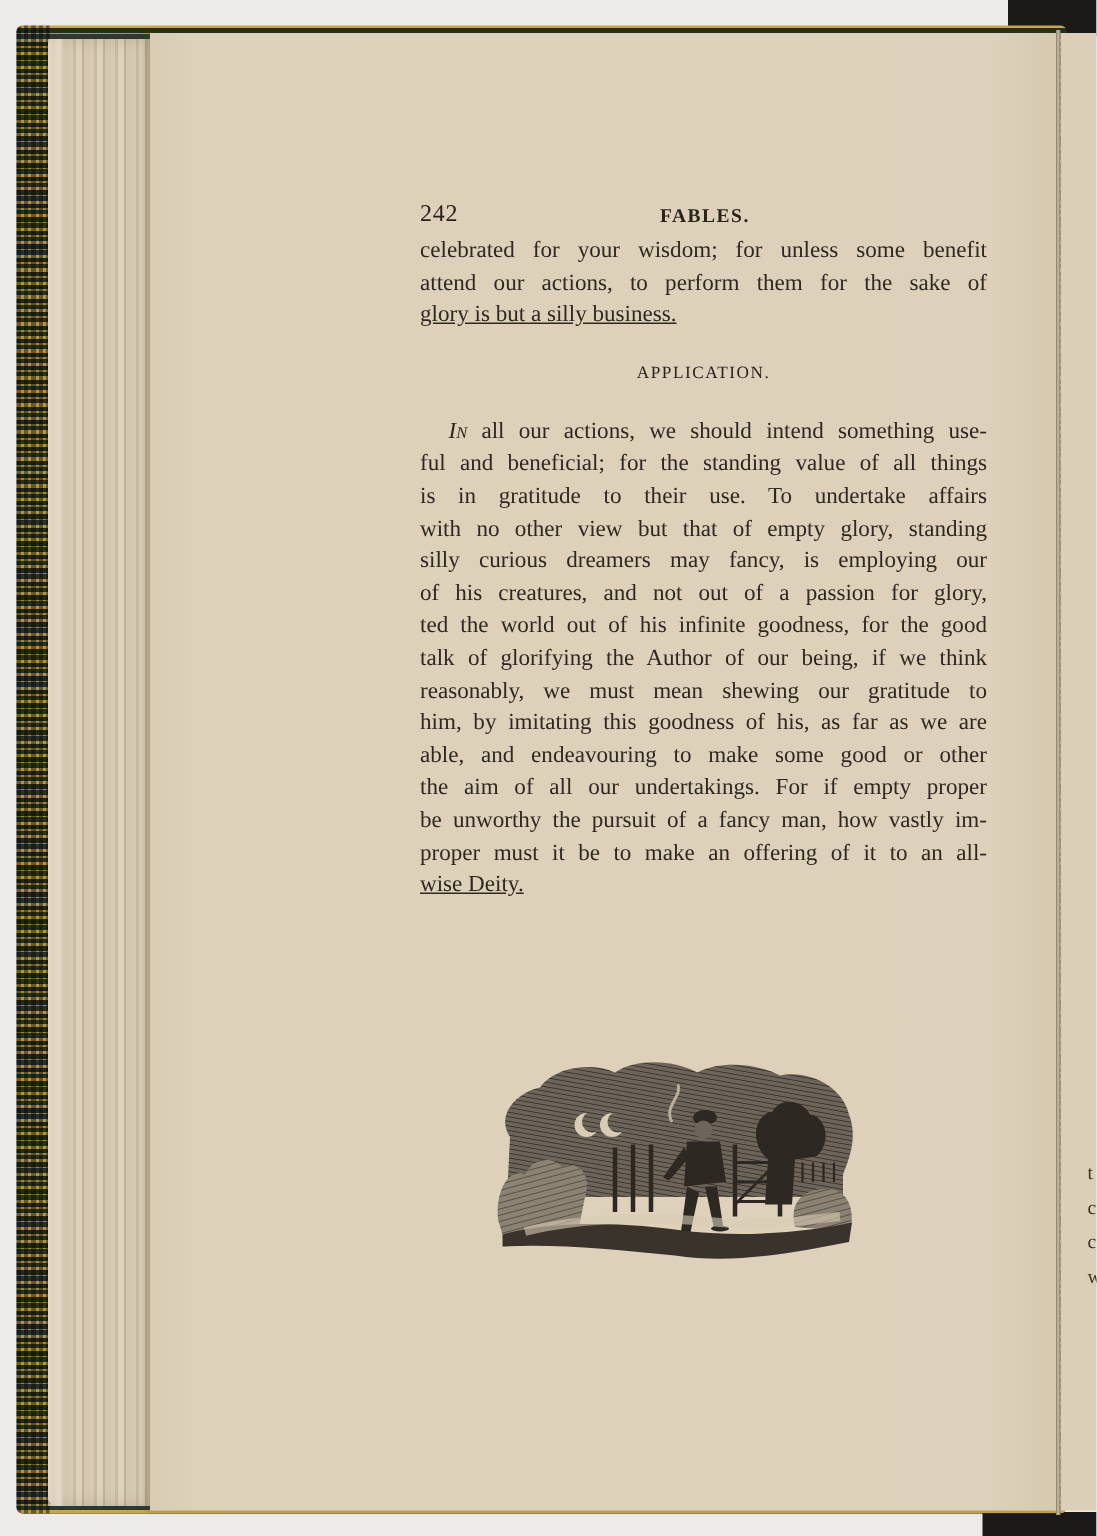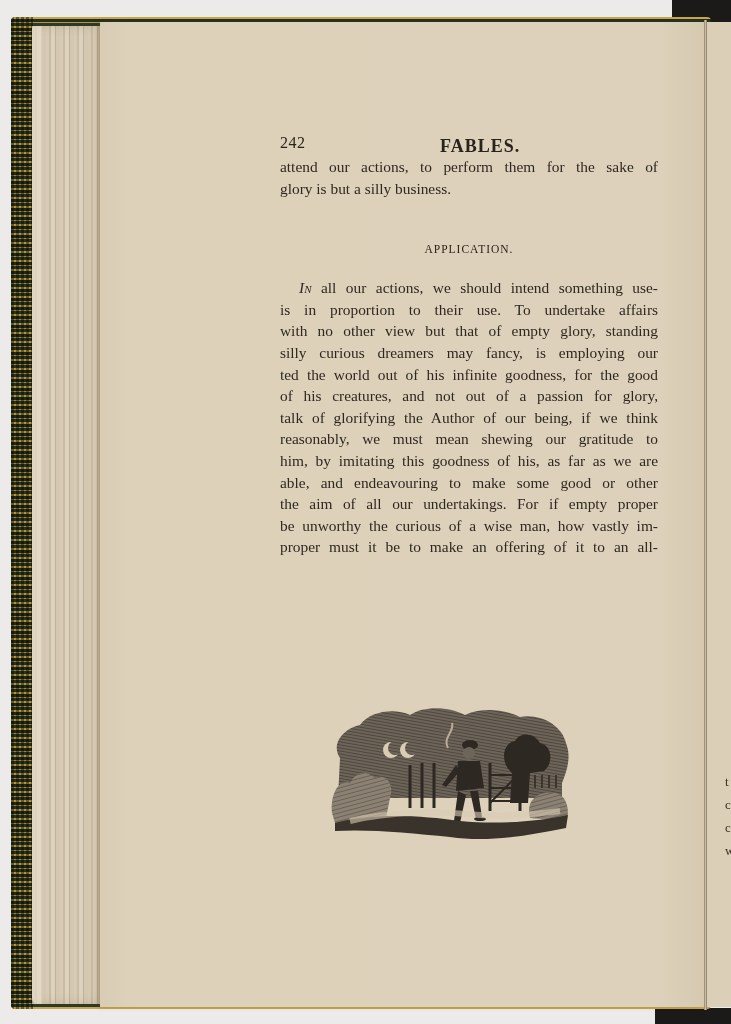--- a/index.html
+++ b/index.html
@@ -97,42 +97,43 @@
       font-size: 15px;
     }
     .page-number {
       position: absolute; left: 0; top: 0;
       font-size: 16px;
       letter-spacing: 0.5px;
       color: #2a231b;
     }
     .running-title {
       position: absolute; left: 160px; top: 2px;
-      font-size: 18px;
+      font-size: 13px;
       font-weight: bold;
       letter-spacing: 1px;
       color: #2a231b;
     }
     .body-line {
       font-size: 15.4px;
       line-height: 21.6px;
       text-align: justify;
       text-align-last: justify;
       white-space: nowrap;
       overflow: visible;
       height: 21.6px;
     }
     .body-line.last {
       text-align-last: left;
+      text-decoration: underline;
     }
     .section-heading {
       text-align: center;
       font-size: 11.5px;
       letter-spacing: 1px;
-      margin-top: 44px;
+      margin-top: 22px;
       margin-bottom: 22px;
       color: #2a231b;
     }
     .para {
       margin-top: 8px;
     }
     .dropcap-sc {
       font-variant: small-caps;
       font-style: italic;
     }
@@ -167,40 +168,43 @@
     <span>w</span>
   </div>
 
   <div class="text-block">
     <div class="running-head">
       <span class="page-number">242</span>
       <span class="running-title">FABLES.</span>
     </div>
 
     <div>
+      <div class="body-line">celebrated for your wisdom; for unless some benefit</div>
       <div class="body-line">attend our actions, to perform them for the sake of</div>
       <div class="body-line last">glory is but a silly business.</div>
     </div>
 
     <div class="section-heading">APPLICATION.</div>
 
     <div class="para">
       <div class="body-line" style="padding-left:19px; box-sizing:border-box;"><span class="dropcap-sc">In</span><span> all our actions, we should intend something use-</span></div>
-      <div class="body-line">is in proportion to their use.  To undertake affairs</div>
+      <div class="body-line">ful and beneficial; for the standing value of all things</div>
+      <div class="body-line">is in gratitude to their use.  To undertake affairs</div>
       <div class="body-line">with no other view but that of empty glory, standing</div>
       <div class="body-line">silly curious dreamers may fancy, is employing our</div>
+      <div class="body-line">of his creatures, and not out of a passion for glory,</div>
       <div class="body-line">ted the world out of his infinite goodness, for the good</div>
-      <div class="body-line">of his creatures, and not out of a passion for glory,</div>
       <div class="body-line">talk of glorifying the Author of our being, if we think</div>
       <div class="body-line">reasonably, we must mean shewing our gratitude to</div>
       <div class="body-line">him, by imitating this goodness of his, as far as we are</div>
       <div class="body-line">able, and endeavouring to make some good or other</div>
       <div class="body-line">the aim of all our undertakings.  For if empty proper</div>
-      <div class="body-line">be unworthy the curious of a wise man, how vastly im-</div>
+      <div class="body-line">be unworthy the pursuit of a fancy man, how vastly im-</div>
       <div class="body-line">proper must it be to make an offering of it to an all-</div>
+      <div class="body-line last">wise Deity.</div>
     </div>
   </div>
 
   <svg class="illustration" viewBox="0 0 240 140" xmlns="http://www.w3.org/2000/svg">
     <defs>
       <pattern id="hatch" width="3" height="3" patternUnits="userSpaceOnUse" patternTransform="rotate(10)">
         <rect width="3" height="3" fill="#6e655a"></rect>
         <line x1="0" y1="0" x2="3" y2="0" stroke="#3a332b" stroke-width="1.2"></line>
       </pattern>
       <pattern id="hatchLight" width="4" height="4" patternUnits="userSpaceOnUse" patternTransform="rotate(-15)">

